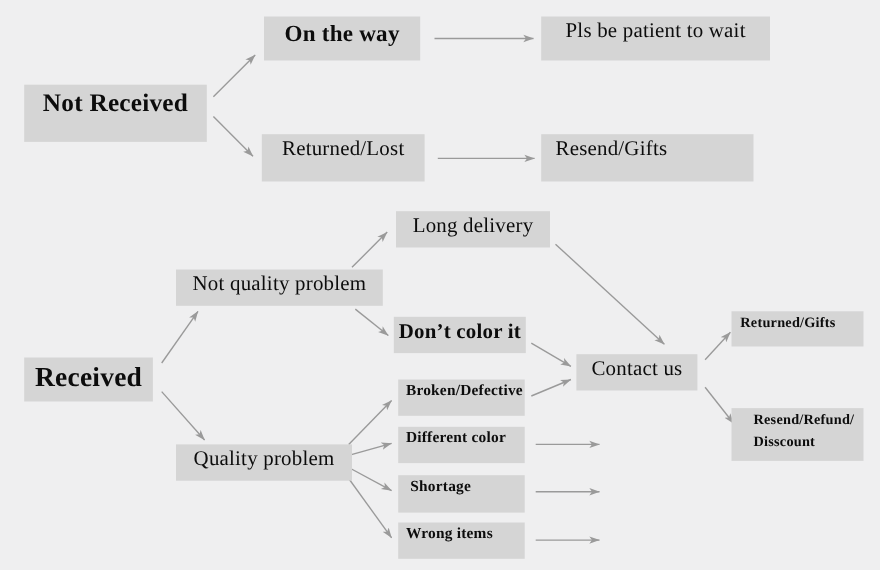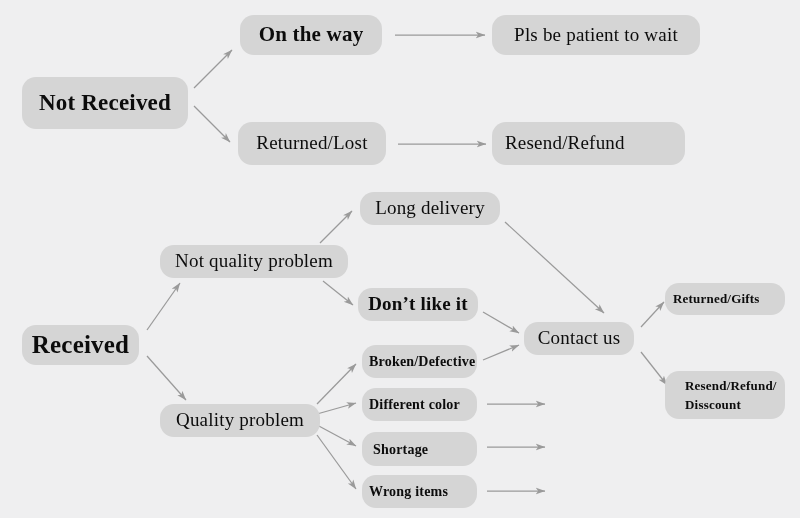--- a/index.html
+++ b/index.html
@@ -28,26 +28,24 @@
     top: 0;
     width: 800px;
     height: 518px;
     pointer-events: none;
   }
   .node {
     position: absolute;
     background: #d5d5d5;
     color: #0c0c0c;
     display: flex;
-    align-items: center;
     box-sizing: border-box;
     white-space: pre-line;
     line-height: 1.5;
     letter-spacing: 0.2px;
-    border-radius: 14px;
   }
   .node.align-left   { justify-content: flex-start; }
   .node.align-center { justify-content: center; }
   .node .nlabel {
     display: block;
   }
   
   .tier-root   { font-size: 23px; font-weight: 700; }
   .tier-major  { font-size: 21px; font-weight: 700; }
   .tier-mid    { font-size: 19px; font-weight: 400; }
@@ -119,41 +117,41 @@
 
   <div class="node tier-mid align-center" style="left:492px; top:15px; width:208px; height:40px;">
     <span class="nlabel">Pls be patient to wait</span>
   </div>
 
   <div class="node tier-mid align-center" style="left:238px; top:122px; width:148px; height:43px;">
     <span class="nlabel">Returned/Lost</span>
   </div>
 
   <div class="node tier-mid align-left" style="left:492px; top:122px; width:193px; height:43px; padding-left:13px;">
-    <span class="nlabel">Resend/Refund</span>
+    <span class="nlabel">Resend/Gifts</span>
   </div>
 
   <div class="node tier-root align-center" style="left:22px; top:325px; width:117px; height:40px; font-size:25px;">
     <span class="nlabel">Received</span>
   </div>
 
   <div class="node tier-mid align-center" style="left:160px; top:245px; width:188px; height:33px;">
     <span class="nlabel">Not quality problem</span>
   </div>
 
   <div class="node tier-mid align-center" style="left:160px; top:404px; width:160px; height:33px;">
     <span class="nlabel">Quality problem</span>
   </div>
 
   <div class="node tier-mid align-center" style="left:360px; top:192px; width:140px; height:33px;">
     <span class="nlabel">Long delivery</span>
   </div>
 
   <div class="node tier-mid align-center" style="left:358px; top:288px; width:120px; height:33px; font-weight:700;">
-    <span class="nlabel">Don’t like it</span>
+    <span class="nlabel">Don’t color it</span>
   </div>
 
   <div class="node tier-small align-left" style="left:362px; top:345px; width:115px; height:33px; padding-left:7px;">
     <span class="nlabel">Broken/Defective</span>
   </div>
 
   <div class="node tier-small align-left" style="left:362px; top:388px; width:115px; height:33px; padding-left:7px;">
     <span class="nlabel">Different color</span>
   </div>
 

